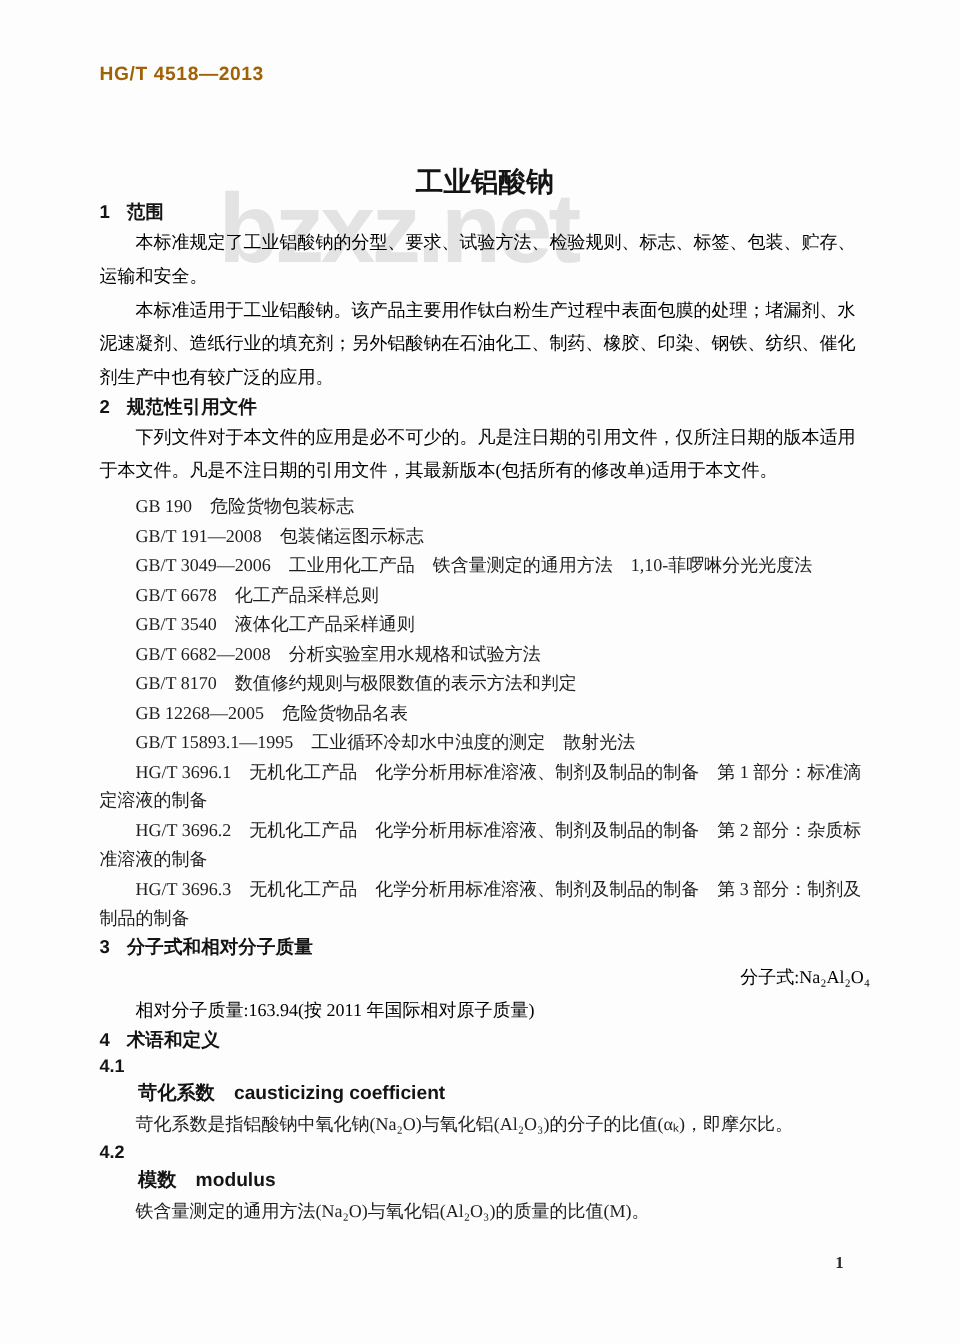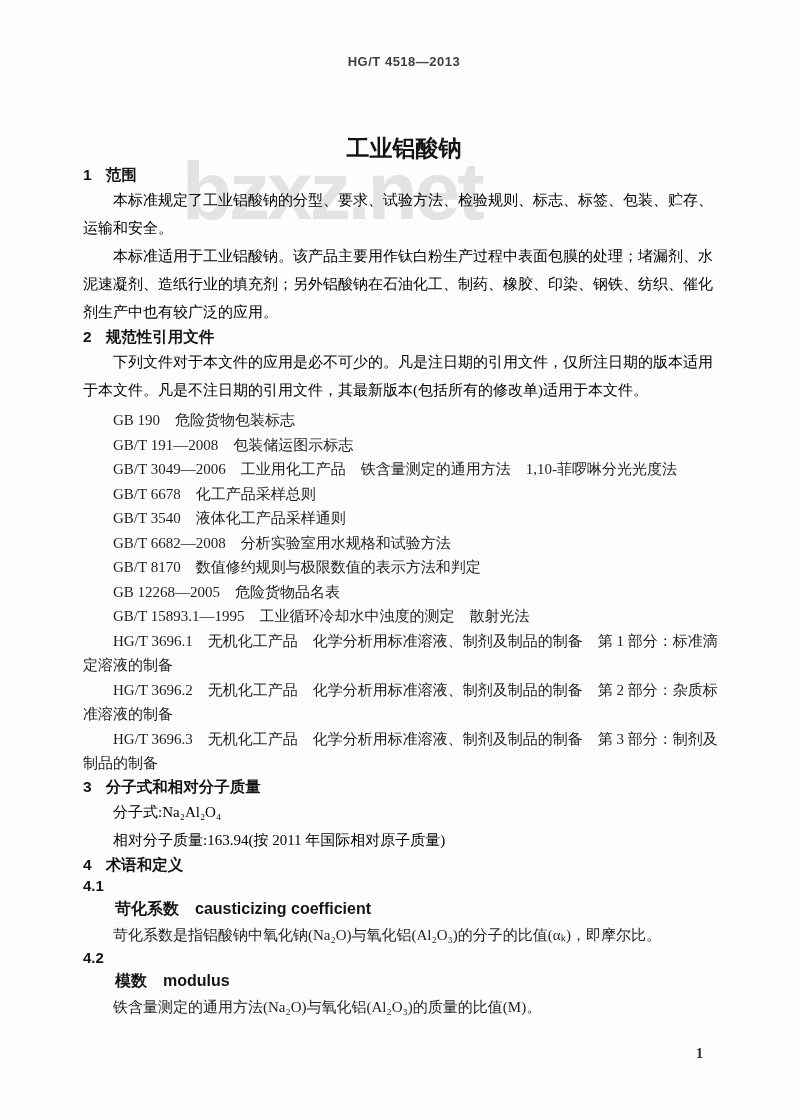--- a/index.html
+++ b/index.html
@@ -12,26 +12,26 @@
     color: #1e1e1e;
     font-family: "Liberation Serif", serif;
   }
   .content {
     position: relative;
     padding: 54px 75px 0 83px;
     z-index: 1;
   }
   .std-code {
     margin: 0;
-    text-align: center;
+    text-align: left;
     font-family: "Liberation Sans", sans-serif;
     font-weight: bold;
-    font-size: 13px;
+    font-size: 16px;
     letter-spacing: 0.5px;
-    color: #404040;
+    color: #a16207;
   }
   .watermark {
     position: absolute;
     left: 182px;
     top: 118px;
     z-index: 0;
     font-family: "Liberation Sans", sans-serif;
     font-weight: bold;
     font-size: 82px;
     line-height: 1;
@@ -97,21 +97,21 @@
     line-height: 26px;
     text-indent: 2em;
     color: #1e1e1e;
   }
   .mt-s1 { margin-top: 56px; }
   .mt-para { margin-top: 10px; }
   .mt-s2 { margin-top: 13px; }
   .mt-intro { margin-top: 10px; }
   .mt-refs { margin-top: 4px; }
   .mt-s3 { margin-top: 15px; }
-  .mt-s3body { margin-top: 10px; }
+  .mt-s3body { margin-top: 10px; text-align: right; }
   .mt-s4 { margin-top: 17px; }
   .mt-41 { margin-top: 16px; }
   .mt-term { margin-top: 7px; }
   .mt-42 { margin-top: 7px; }
   .page-number {
     position: absolute;
     left: 696px;
     top: 1046px;
     z-index: 1;
     font-size: 14px;

